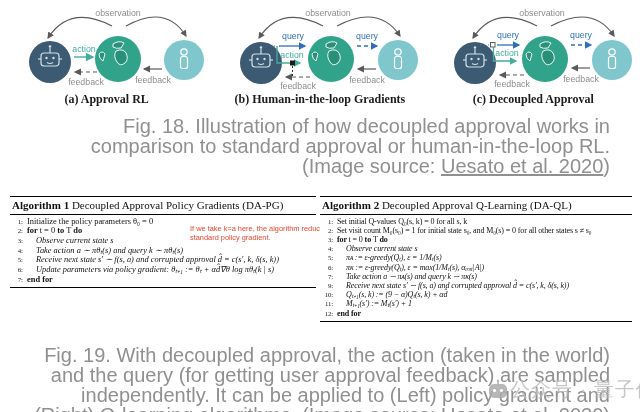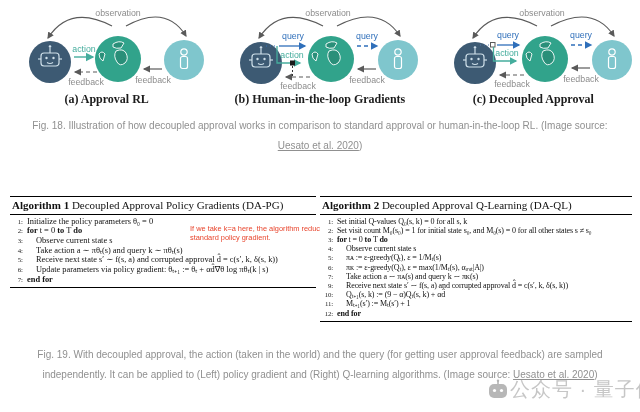--- a/index.html
+++ b/index.html
@@ -9,39 +9,39 @@
   #panels{position:absolute;left:0;top:2px;width:640px;height:110px;display:flex;}
   .panel{width:213.3px;height:110px;position:relative;}
   .panel svg{display:block;}
   .panel-caption{position:absolute;left:0;top:90px;width:100%;text-align:center;
         font-family:"Liberation Serif",serif;font-size:12px;color:#1c1c1c;font-weight:600;}
   .dlabel{font-family:"Liberation Sans",sans-serif;font-size:8.8px;}
   .gray-t{fill:#8c8c8c;}
   .teal-t{fill:#45ad9d;}
   .blue-t{fill:#2f6fba;}
   
-  .fig-caption{position:absolute;left:30px;width:580px;text-align:center;color:#909090;
-        font-size:10px;line-height:20px;}
+  .fig-caption{position:absolute;left:30px;width:580px;text-align:right;color:#909090;
+        font-size:20px;line-height:20px;}
   .fig-caption a{color:#909090;text-decoration:underline;cursor:pointer;}
   #fig18-caption{top:116px;}
   #fig19-caption{top:345px;}
   
   .alg-box{position:absolute;top:196px;background:#fff;font-family:"Liberation Serif",serif;
         color:#111;border-top:1.6px solid #000;border-bottom:1.6px solid #000;}
   #alg1{left:10px;width:306px;}
   #alg2{left:320px;width:312px;font-size:8px;}
   .alg-title{font-size:11px;padding:2px 2px 2.5px 2px;border-bottom:1px solid #000;white-space:nowrap;}
   .alg-title b{font-weight:bold;}
   .alg-lines{padding:2px 0 3px 0;position:relative;}
   #alg1 .alg-lines{font-size:8.4px;}
   #alg2 .alg-lines{font-size:8px;letter-spacing:-0.12px;}
   .alg-line{display:flex;line-height:9.7px;white-space:nowrap;}
   #alg2 .alg-line{line-height:9.2px;align-items:center;}
   .alg-num{width:13px;flex:none;text-align:right;padding-right:4px;font-size:6.8px;color:#222;}
-  .alg-line.indent .alg-content{padding-left:9px;}
+  .alg-line.indent .alg-content{padding-left:9px;font-style:italic;}
   .kw{font-weight:bold;}
   .red{color:#e8442c;font-family:"Liberation Sans",sans-serif;font-size:7.4px;margin-left:5px;}
   .alg-note{position:absolute;left:140px;top:9px;width:172px;color:#e8442c;
         font-family:"Liberation Sans",sans-serif;font-size:7.4px;line-height:9.6px;margin-left:40px;}
   
   #watermark{position:absolute;top:376px;left:486px;display:flex;align-items:center;
         opacity:0.85;pointer-events:none;}
   #watermark .wm-text{color:#bdbdbd;font-size:20px;letter-spacing:1px;white-space:nowrap;}
 </style>
 </head>

